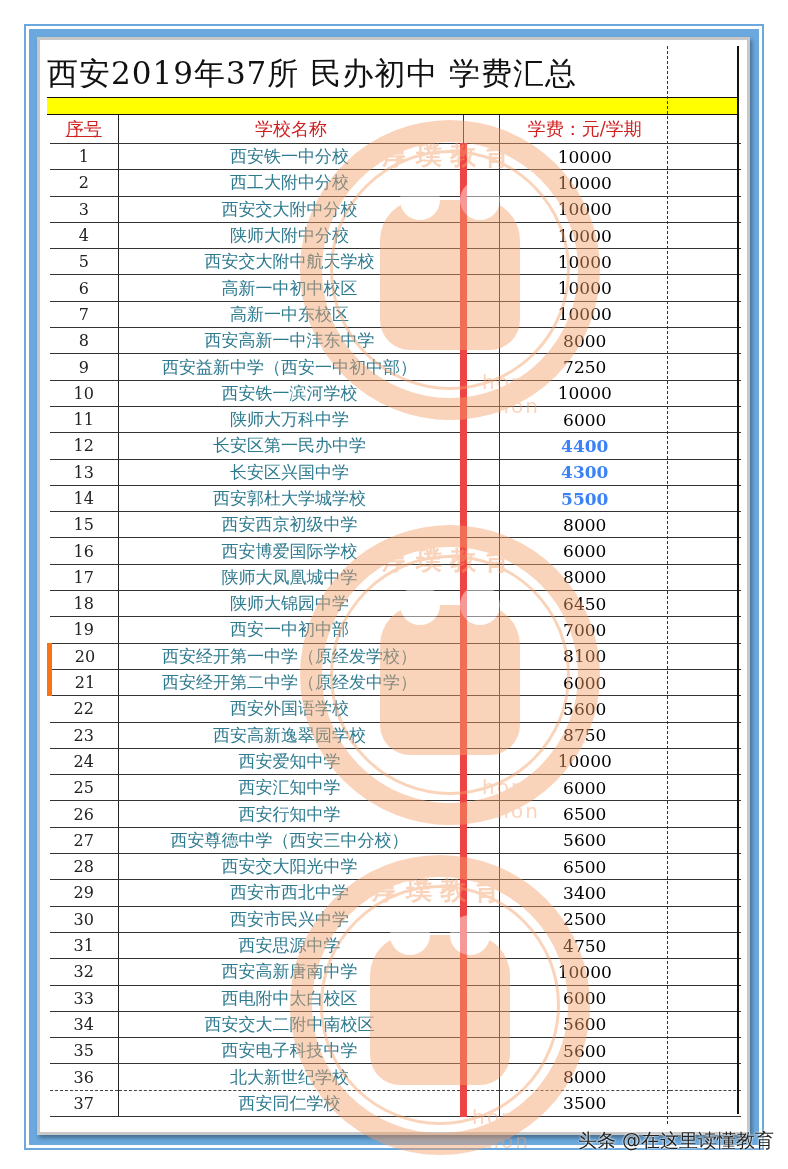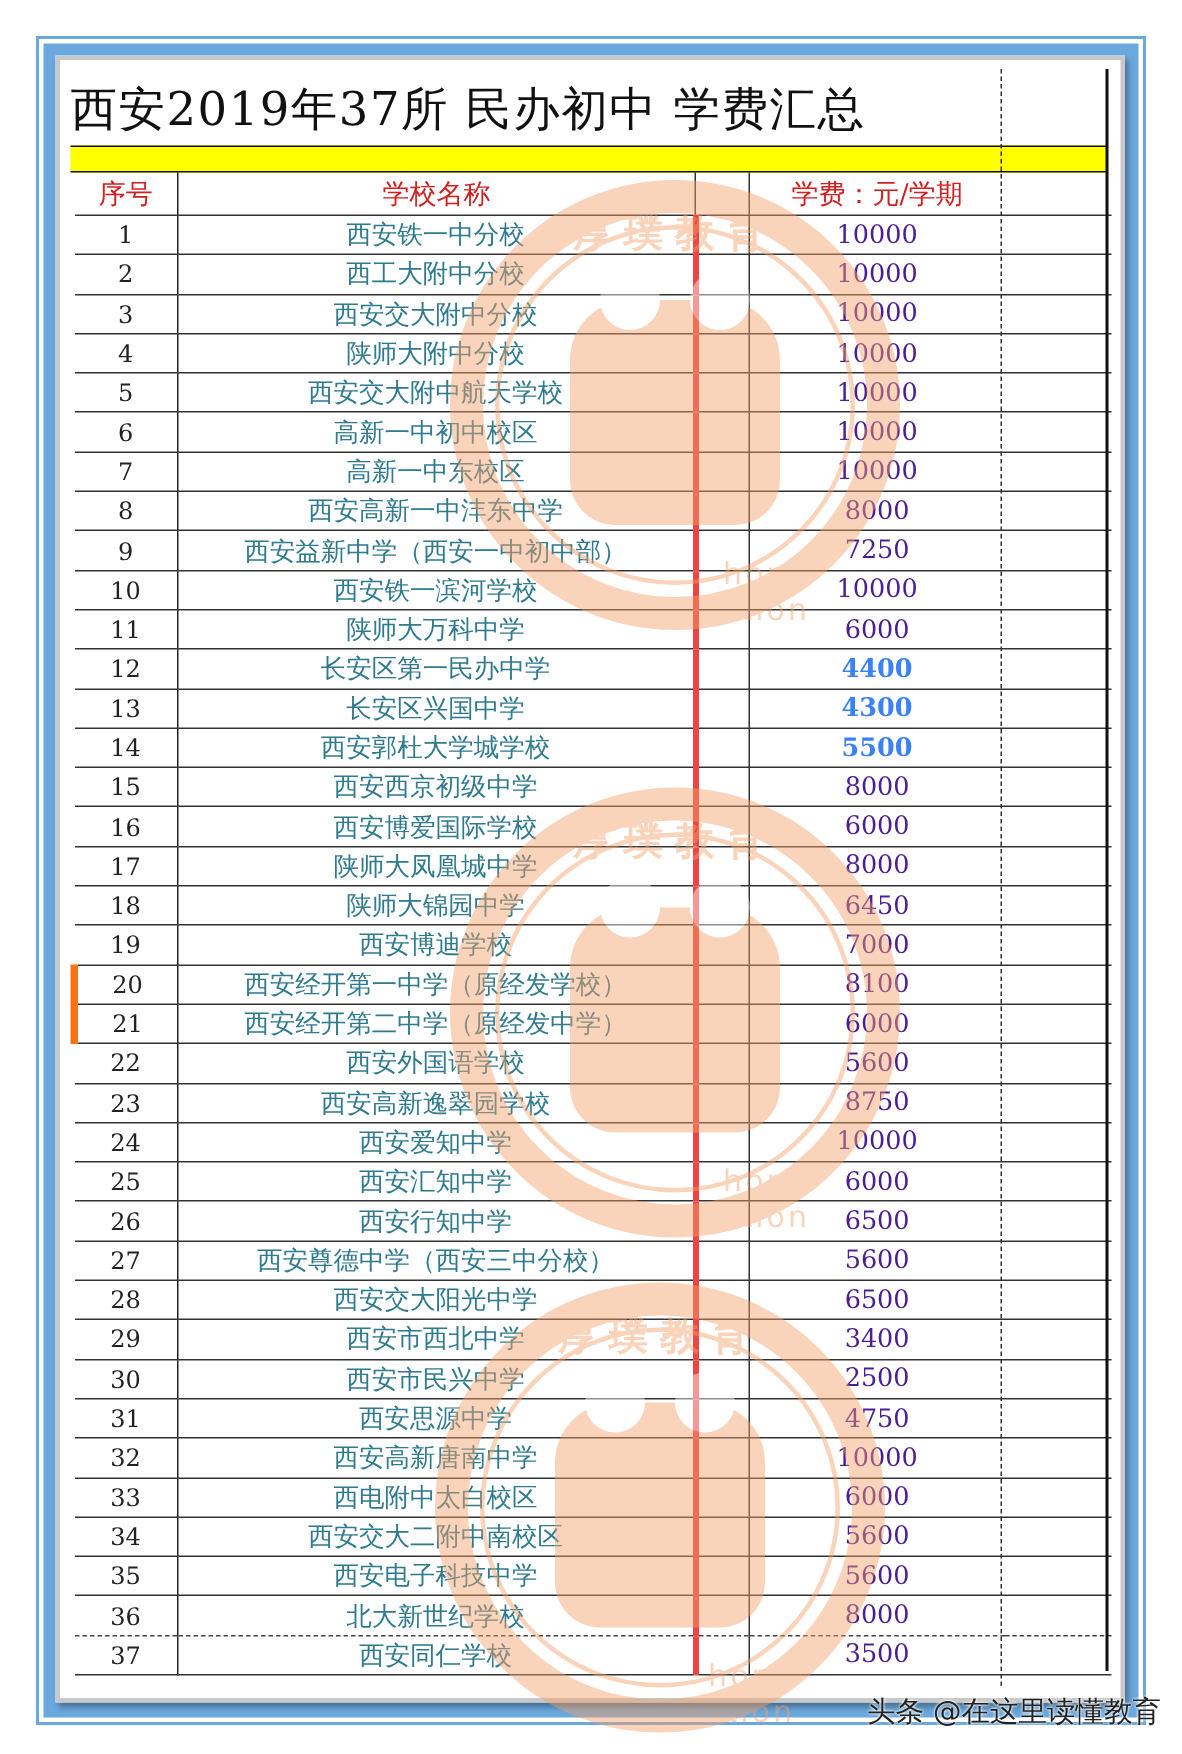--- a/index.html
+++ b/index.html
@@ -8,23 +8,23 @@
   .frame-mid { position:absolute; left:29px; top:29px; width:730px; height:1116px; background:#6aa8dd; }
   .paper { position:absolute; left:37px; top:37px; width:713px; height:1098px; background:#ffffff; box-shadow: 0 0 0 3px #c8c8c8 inset, 2px 3px 4px rgba(0,0,0,0.35); }
   .title { position:absolute; left:47px; top:49px; width:620px; height:48px; text-align:left; font-size:31px; line-height:48px; color:#111; letter-spacing:1px; }
   .vline-right { position:absolute; left:737px; top:46px; width:2px; height:1068px; background:#111; }
   .dash-col { position:absolute; left:667px; top:46px; width:0; height:1078px; border-left:1px dashed #333; }
   .yellow { position:absolute; left:47px; top:97px; width:691px; height:18px; background:#ffff00; border-top:1px solid #111; border-bottom:1px solid #111; box-sizing:border-box; }
   table.grid { position:absolute; left:47px; top:115px; width:691px; border-collapse:collapse; table-layout:fixed; }
   table.grid td, table.grid th { border-bottom:1.5px solid #333; height:25.3px; padding:0; font-weight:normal; }
   th { color:#d02020; font-size:18px; font-weight:bold; height:28px !important; }
   td.num { text-align:center; font-size:16px; color:#222; border-right:1px solid #222; }
-  td.name { text-align:center; font-size:17px; color:#2e7a8f; font-weight:bold; white-space:nowrap; overflow:visible; border-right:4px solid #ef4444; }
+  td.name { text-align:center; font-size:17px; color:#2e7a8f; font-weight:bold; white-space:nowrap; overflow:visible; border-right:7px solid #ef4444; }
   td.blank { border-right:1px solid #333; }
-  td.fee { text-align:center; font-size:17px; color:#4c1d95; }
+  td.fee { text-align:center; font-size:17px; color:#000000; }
   td.fee.strong { color:#3b82f6; font-weight:bold; }
   td.last { }
   tr.shifted td.num { border-left:5px solid #f97316; }
   tr.dashed td { border-bottom:1.5px dashed #444; }
   .watermark { position:absolute; width:300px; height:300px; border-radius:50%; opacity:0.45; pointer-events:none; }
   .wm-ring { position:absolute; inset:0; border-radius:50%; border:22px solid #f6a06a; box-sizing:border-box; }
   .wm-ring2 { position:absolute; inset:30px; border-radius:50%; border:3px solid #f6a06a; }
   .wm-core { position:absolute; left:80px; top:80px; width:140px; height:150px; background:#f6a06a; border-radius:40px 40px 30px 30px; }
   .wm-dot1 { position:absolute; left:100px; top:60px; width:40px; height:40px; border-radius:50%; background:#fff; }
   .wm-dot2 { position:absolute; left:160px; top:60px; width:40px; height:40px; border-radius:50%; background:#fff; }
@@ -45,21 +45,21 @@
 <table class="grid">
   <colgroup>
     <col style="width:69px">
       <col style="width:345px">
       <col style="width:36px">
       <col style="width:170px">
       <col style="width:71px">
   </colgroup>
   <thead>
     <tr>
-      <th class="num-h" style="border-right:1px solid #222;">序号</th>
+      <th class="num-h" style="border-right:1px solid #222;text-decoration:underline;">序号</th>
       <th style="border-right:1px solid #333;">学校名称</th>
       <th style="border-right:1px solid #333;"></th>
       <th>学费：元/学期</th>
       <th></th>
     </tr>
   </thead>
   <tbody id="rows">
       <tr>
         <td class="num">1</td>
         <td class="name">西安铁一中分校</td>
@@ -181,21 +181,21 @@
       </tr>
       <tr>
         <td class="num">18</td>
         <td class="name">陕师大锦园中学</td>
         <td class="blank"></td>
         <td class="fee">6450</td>
         <td class="last"></td>
       </tr>
       <tr>
         <td class="num">19</td>
-        <td class="name">西安博迪学校</td>
+        <td class="name">西安一中初中部</td>
         <td class="blank"></td>
         <td class="fee">7000</td>
         <td class="last"></td>
       </tr>
       <tr class="shifted">
         <td class="num">20</td>
         <td class="name">西安经开第一中学（原经发学校）</td>
         <td class="blank"></td>
         <td class="fee">8100</td>
         <td class="last"></td>

